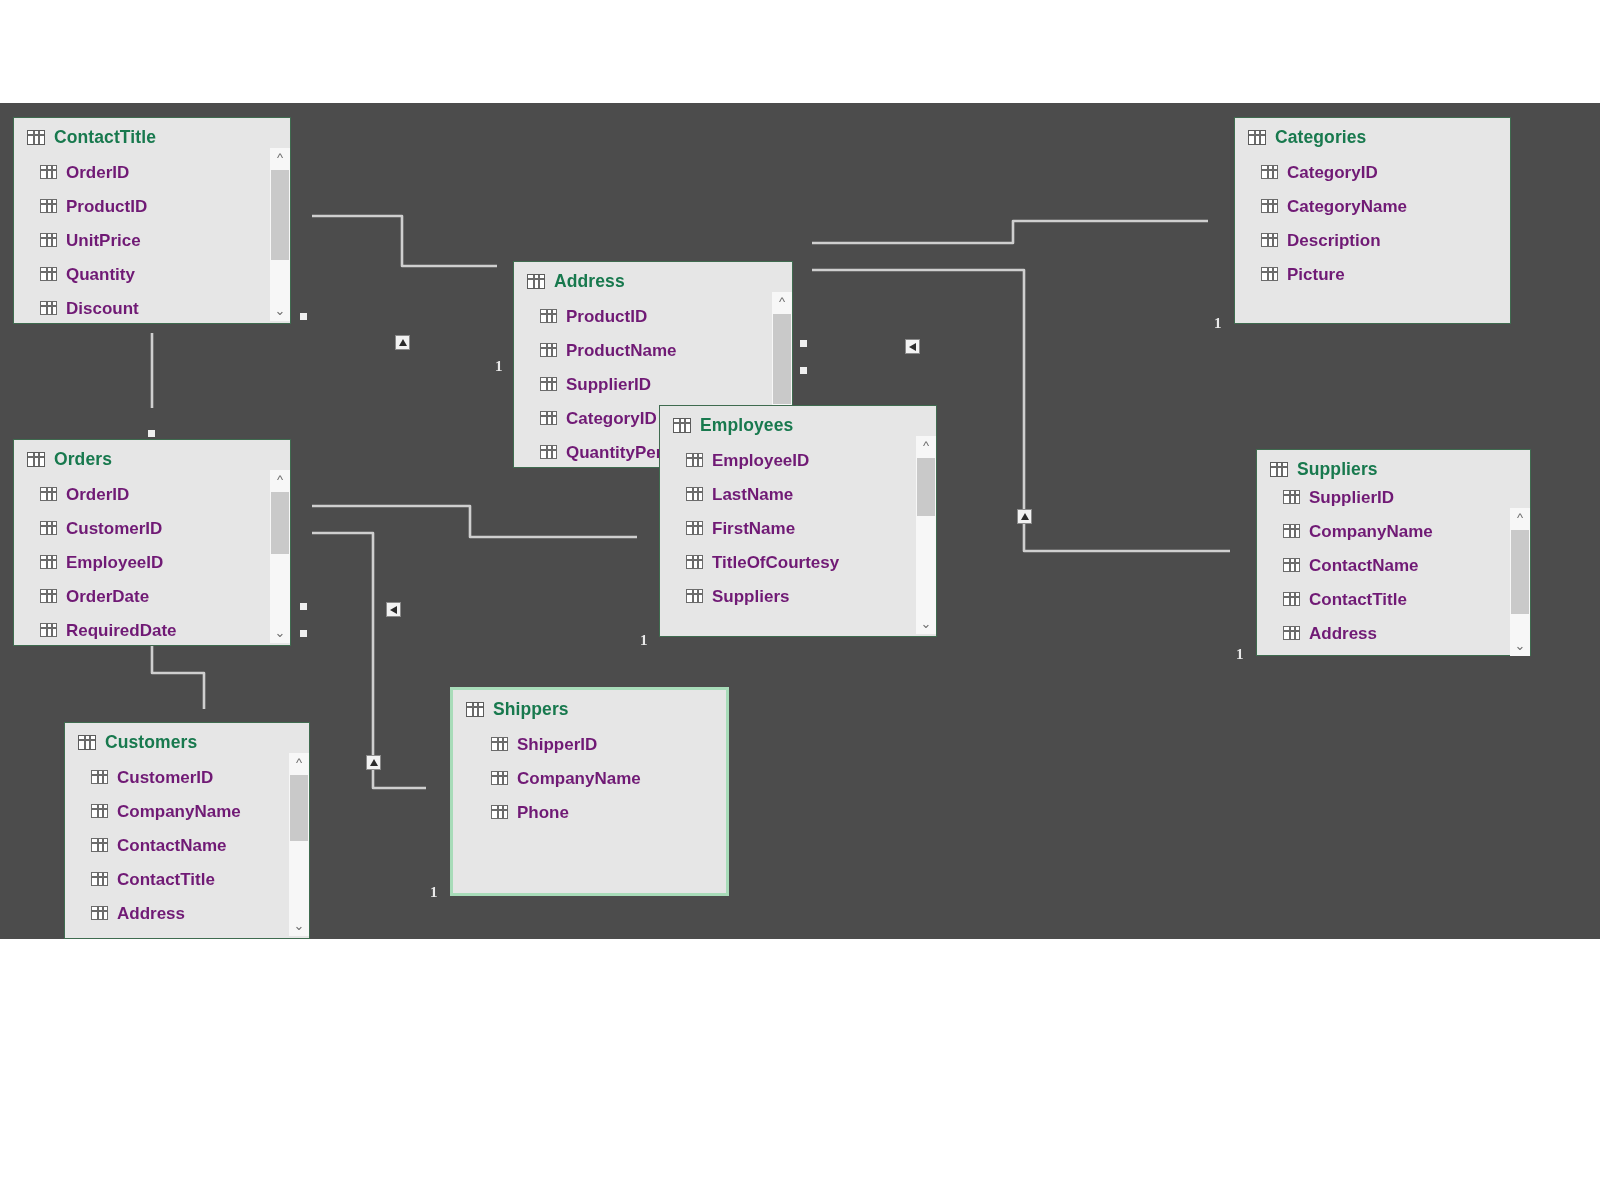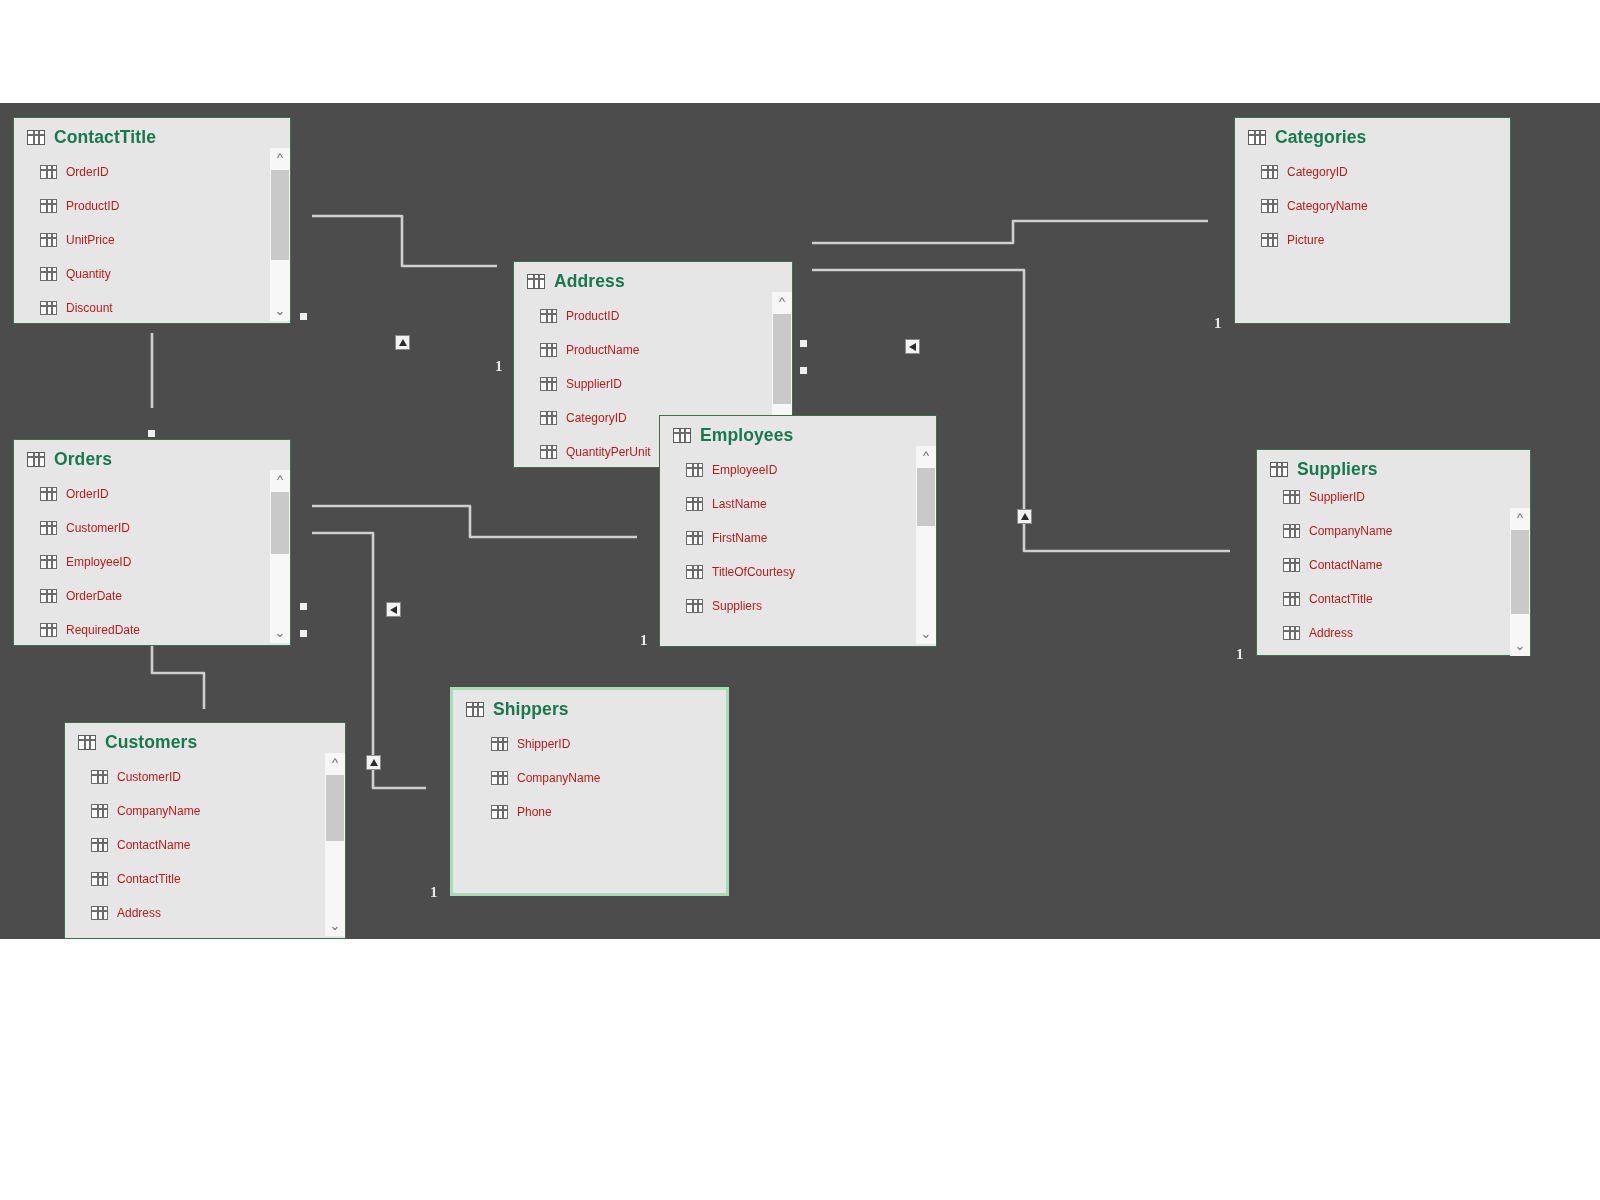--- a/index.html
+++ b/index.html
@@ -29,21 +29,21 @@
   }
   .tbl-body{
     position:relative;
     padding:7px 0 0 26px;
     overflow:hidden;
   }
   .tbl.tight .tbl-body{padding-top:0;}
   .fld{
     display:flex;align-items:center;gap:9px;
     height:34px;
-    font-size:12px;font-weight:normal;color:#b91c1c;
+    font-size:17px;font-weight:bold;color:#701a75;
     white-space:nowrap;
   }
   .fld-label{line-height:1;}
 
   
   .gicon{
     position:relative;
     width:17px;height:14px;
     border:1.6px solid #6b6b6b;
     box-sizing:border-box;
@@ -238,20 +238,24 @@
       <div class="fld">
           <span class="gicon"></span>
           <span class="fld-label">CategoryID</span>
         </div>
       <div class="fld">
           <span class="gicon"></span>
           <span class="fld-label">CategoryName</span>
         </div>
       <div class="fld">
           <span class="gicon"></span>
+          <span class="fld-label">Description</span>
+        </div>
+      <div class="fld">
+          <span class="gicon"></span>
           <span class="fld-label">Picture</span>
         </div>
     </div>
   </div>
 
   <div class="tbl" style="left:13px;top:336px;width:278px;height:207px;">
     <div class="tbl-title">
       <span class="gicon title"></span>
       <span>Orders</span>
     </div>
@@ -277,21 +281,21 @@
           <span class="fld-label">RequiredDate</span>
         </div>
       <div class="sbar">
         <div class="arw up">^</div>
         <div class="thumb" style="top:22px;height:62px;"></div>
         <div class="arw dn">⌄</div>
       </div>
     </div>
   </div>
 
-  <div class="tbl" style="left:659px;top:312px;width:278px;height:232px;">
+  <div class="tbl" style="left:659px;top:302px;width:278px;height:232px;">
     <div class="tbl-title">
       <span class="gicon title"></span>
       <span>Employees</span>
     </div>
     <div class="tbl-body" style="height:191px;">
       <div class="fld">
           <span class="gicon"></span>
           <span class="fld-label">EmployeeID</span>
         </div>
       <div class="fld">
@@ -345,21 +349,21 @@
           <span class="fld-label">Address</span>
         </div>
       <div class="sbar" style="top:28px;">
         <div class="arw up">^</div>
         <div class="thumb" style="top:22px;height:84px;"></div>
         <div class="arw dn">⌄</div>
       </div>
     </div>
   </div>
 
-  <div class="tbl" style="left:64px;top:619px;width:282px;height:217px;">
+  <div class="tbl" style="left:64px;top:619px;width:246px;height:217px;">
     <div class="tbl-title">
       <span class="gicon title"></span>
       <span>Customers</span>
     </div>
     <div class="tbl-body" style="height:176px;">
       <div class="fld">
           <span class="gicon"></span>
           <span class="fld-label">CustomerID</span>
         </div>
       <div class="fld">

